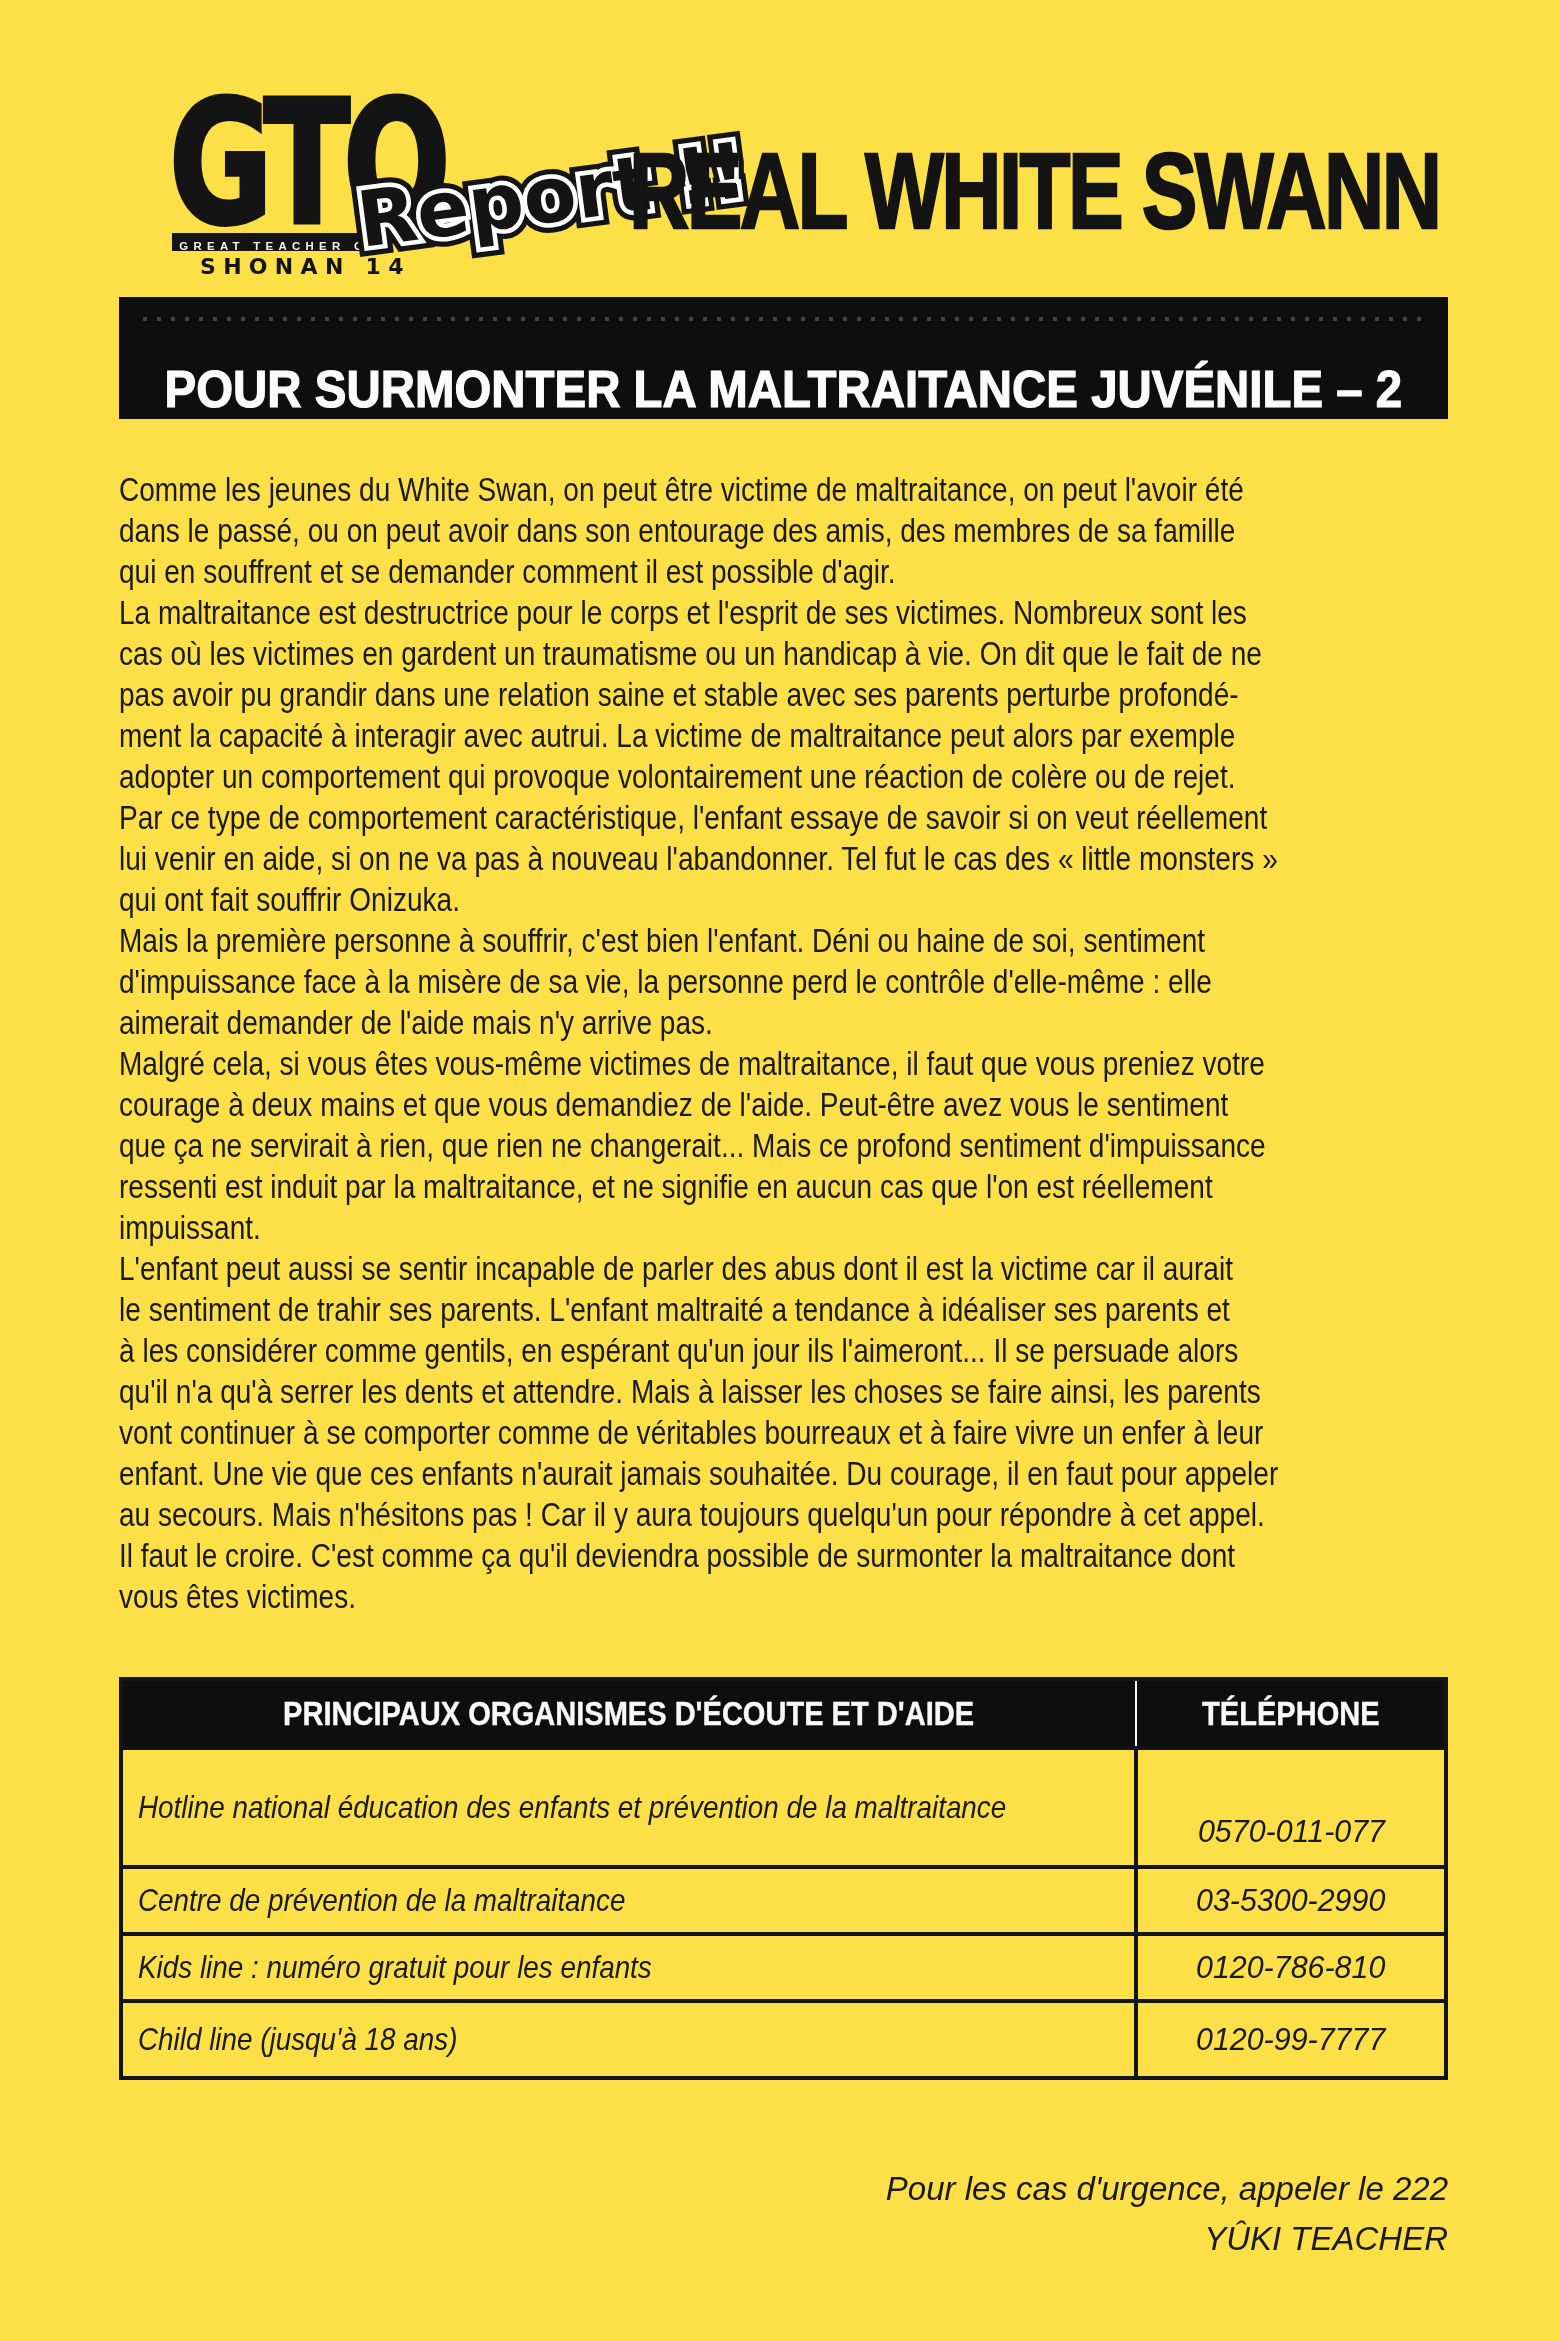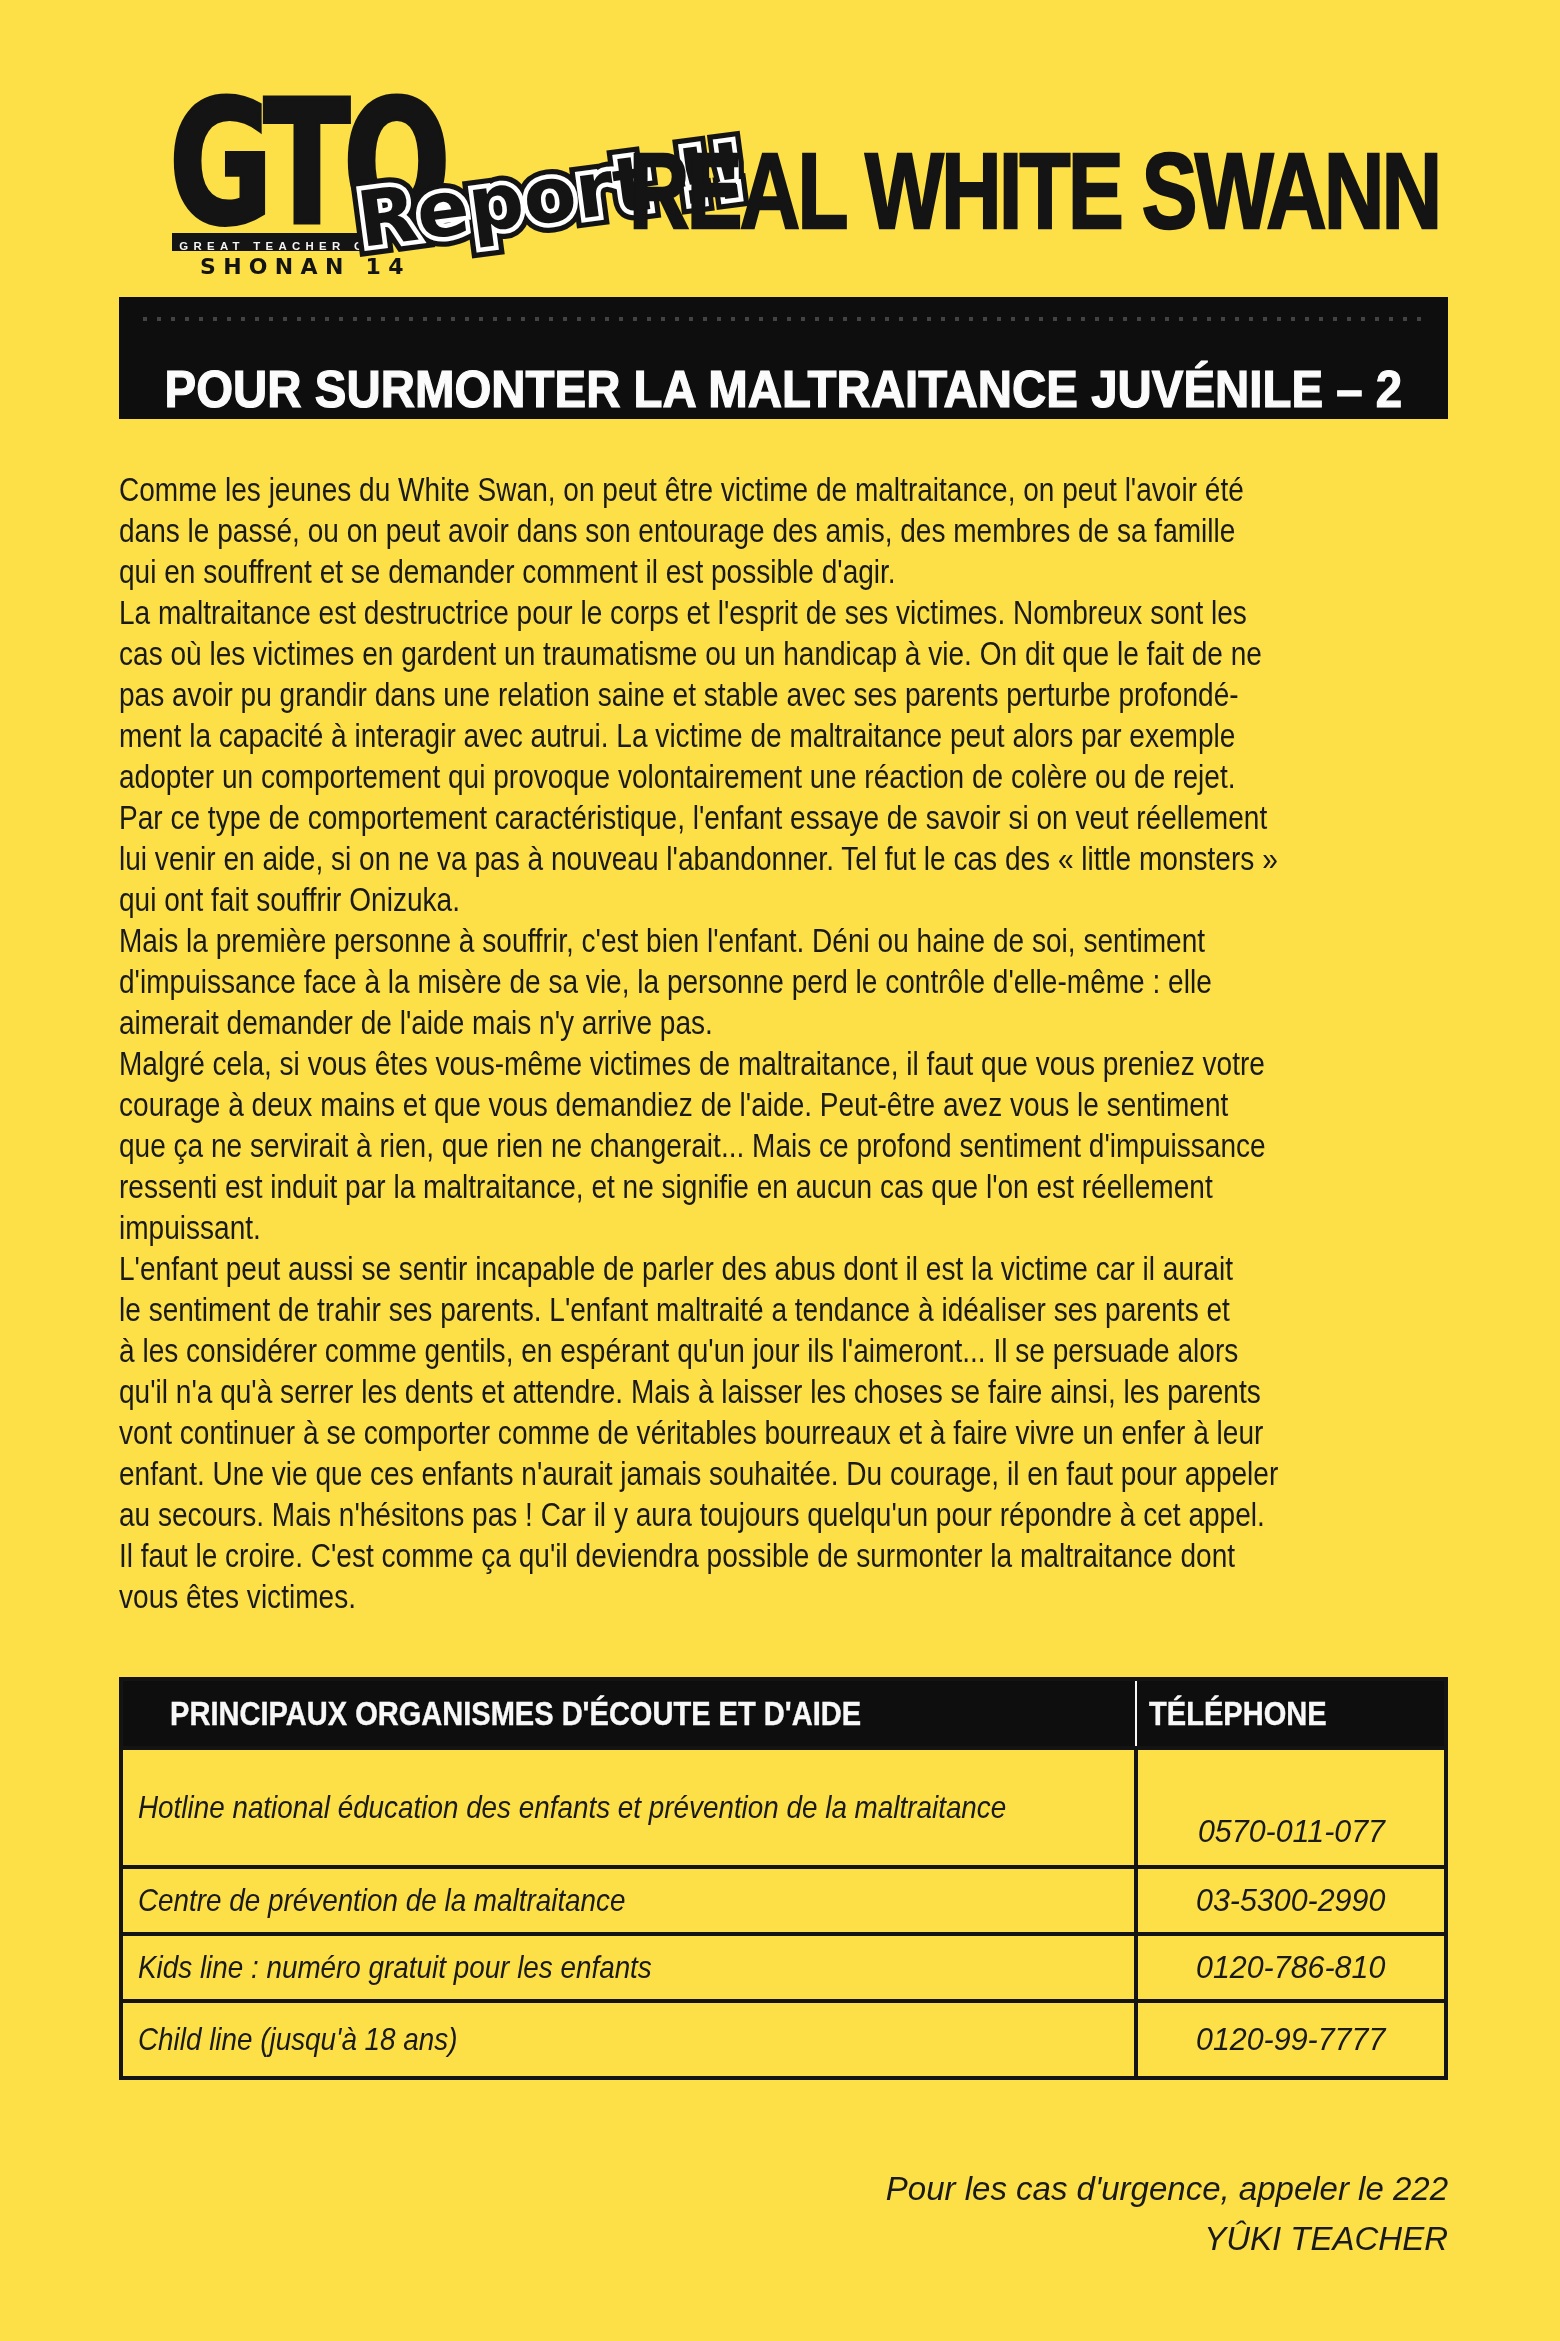--- a/index.html
+++ b/index.html
@@ -74,21 +74,21 @@
 
   
   .orgs-table{
     position:absolute;left:119px;top:1677px;width:1329px;
     border-collapse:collapse;table-layout:fixed;
     border:4.1px solid #141414;
   }
   .orgs-table col.c1{width:1015px;}
   .orgs-table th{
     background:#0e0e0e;color:#f8f8f8;height:65px;
-    font-size:33px;font-weight:bold;text-align:left;
+    font-size:33px;font-weight:bold;text-align:center;
     border-bottom:4.1px solid #141414;padding:0;
   }
   .orgs-table th span{
     display:inline-block;transform:scaleX(0.88);transform-origin:center;
     -webkit-text-stroke:0.4px #f8f8f8;white-space:nowrap;
   }
   .orgs-table th:first-child{border-right:2.4px solid #f8f8f8;}
   .orgs-table td{
     border:4.1px solid #141414;font-style:italic;font-size:32px;color:#1a1a1a;
     vertical-align:middle;

